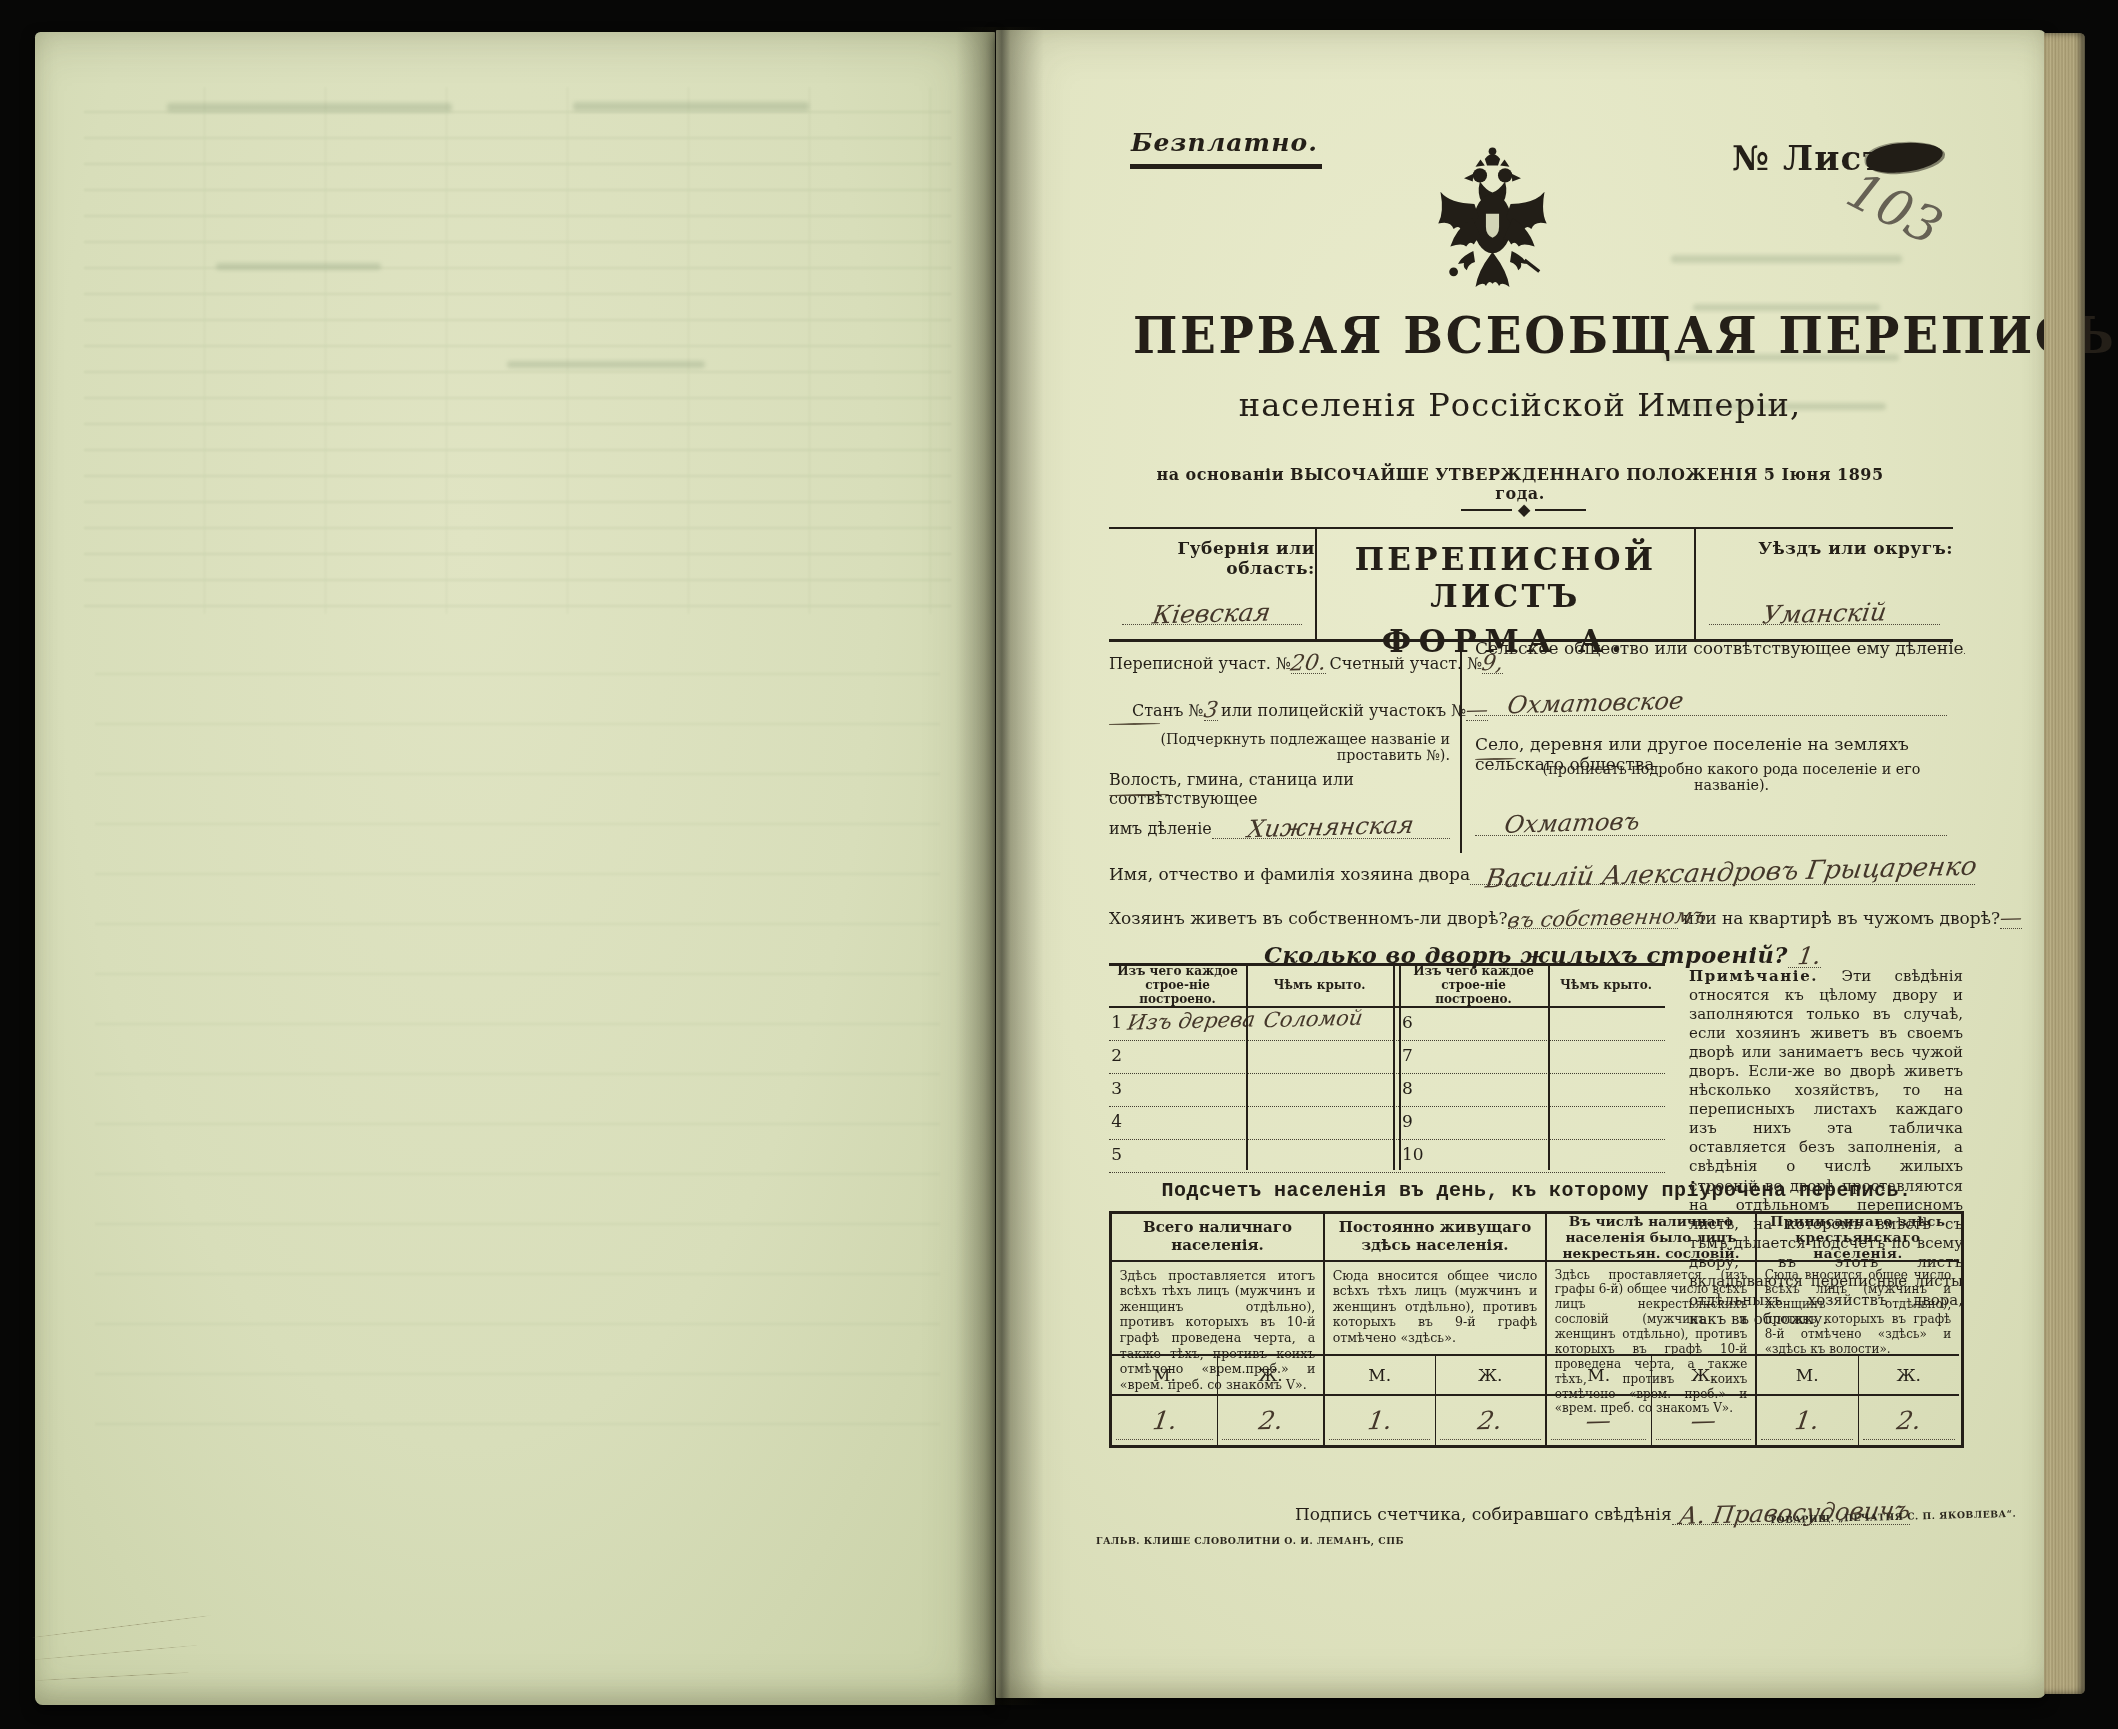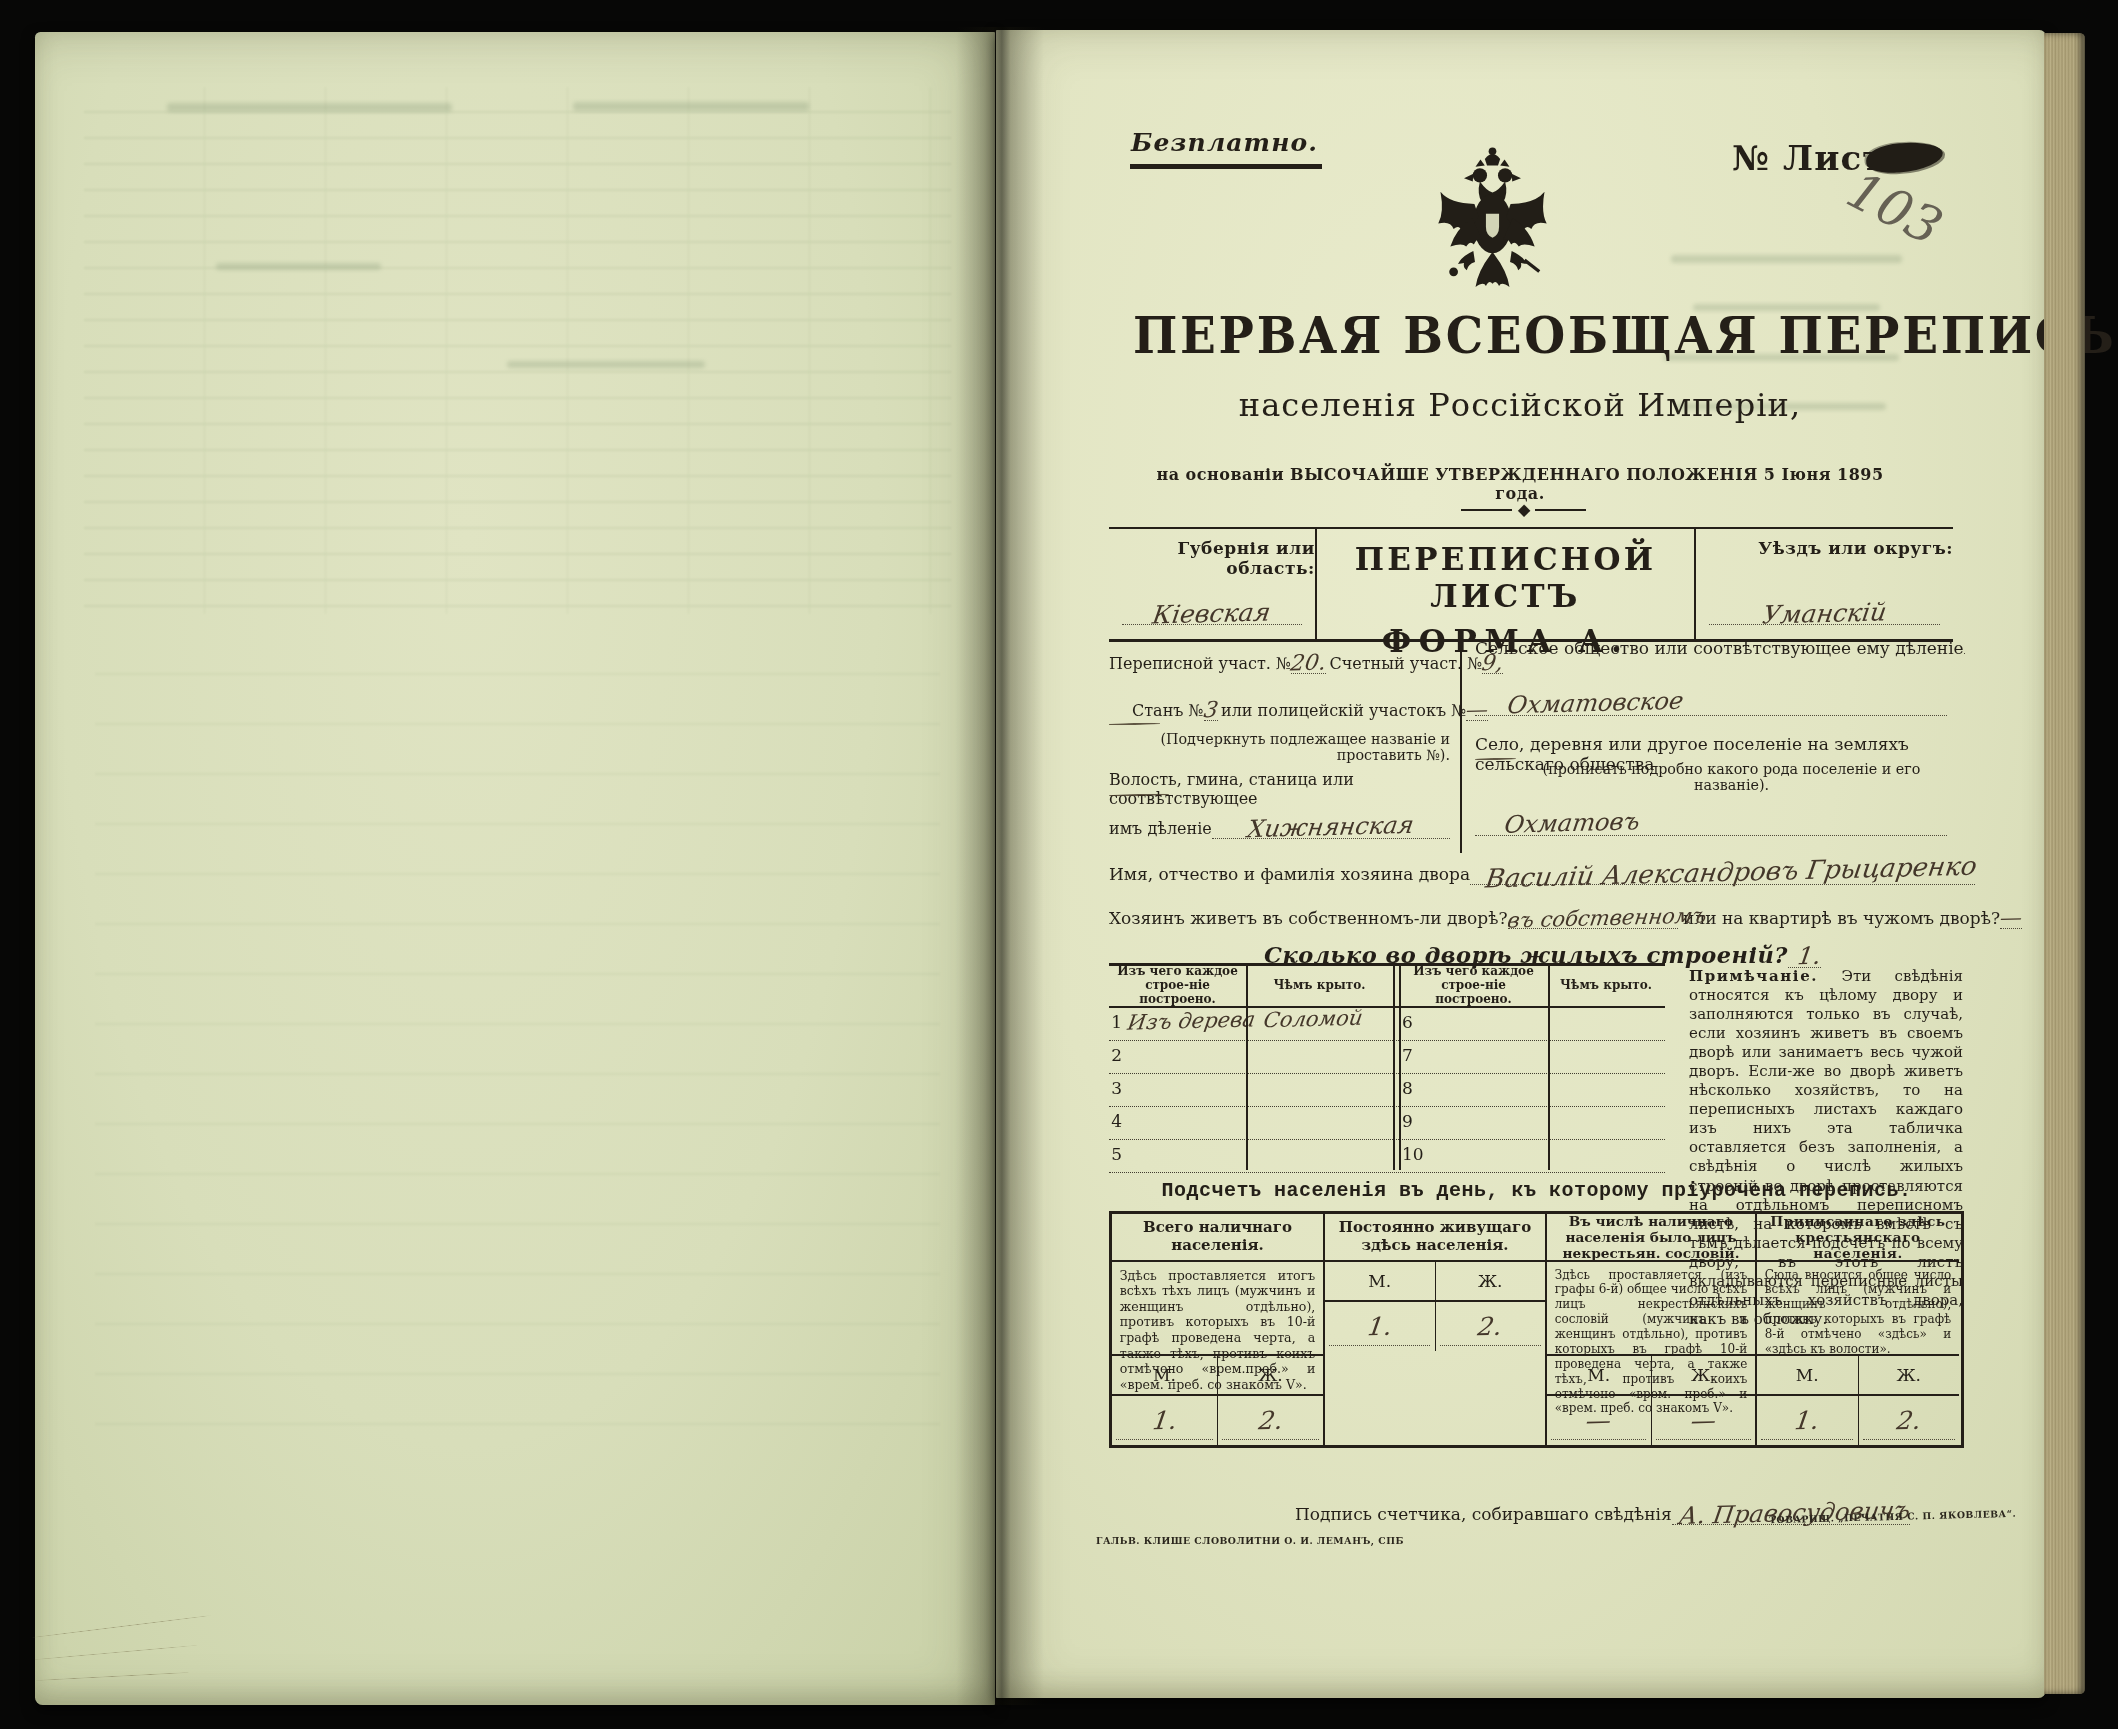--- a/index.html
+++ b/index.html
@@ -285,20 +285,21 @@
               <span class="vdots"></span>
             </div>
           <div>
               <span class="hand">2.</span>
               <span class="vdots"></span>
             </div>
         </div>
       </div>
       <div class="scol" style="width:222px;">
         <div class="shead">Постоянно живущаго здѣсь населенія.</div>
+        <div class="sdesc">Сюда вносится общее число всѣхъ тѣхъ лицъ (мужчинъ и женщинъ отдѣльно), противъ которыхъ въ 9-й графѣ отмѣчено «здѣсь».</div>
         <div class="smj">
           <div>М.</div>
           <div>Ж.</div>
         </div>
         <div class="sval">
           <div>
               <span class="hand">1.</span>
               <span class="vdots"></span>
             </div>
           <div>

